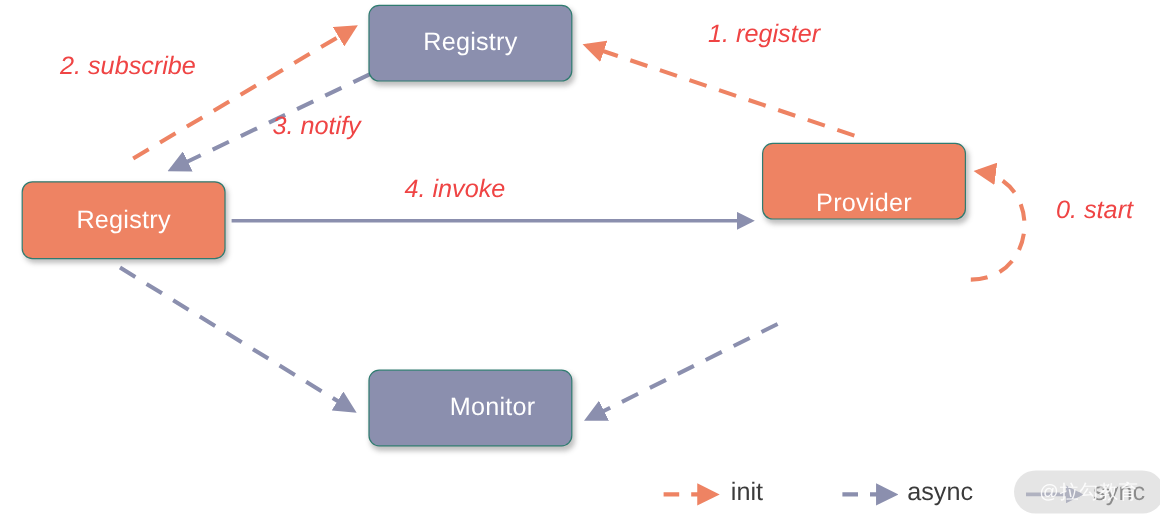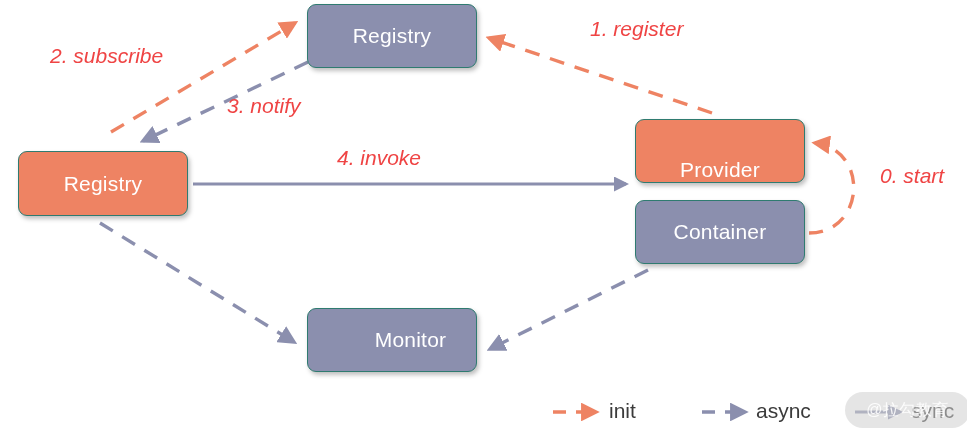--- a/index.html
+++ b/index.html
@@ -120,23 +120,20 @@
   </div>
 
   <div class="node orange" style="left:6px; top:151px; width:170px; height:65px;">
     <span>Registry</span>
   </div>
 
   <div class="node orange" style="left:623px; top:119px; width:170px; height:64px;align-items:flex-end;">
     <span>Provider</span>
   </div>
 
-  <div class="node purple" style="left:623px; top:200px; width:170px; height:64px;">
-    <span>Container</span>
-  </div>
 
   <div class="node purple" style="left:295px; top:308px; width:170px; height:64px;padding-left:37px;">
     <span>Monitor</span>
   </div>
 
   <div class="edge-label" style="left:868px; top:164px;">0. start</div>
   <div class="edge-label" style="left:578px; top:17px;">1. register</div>
   <div class="edge-label" style="left:38px; top:44px;">2. subscribe</div>
   <div class="edge-label" style="left:215px; top:94px;">3. notify</div>
   <div class="edge-label" style="left:325px; top:146px;">4. invoke</div>

